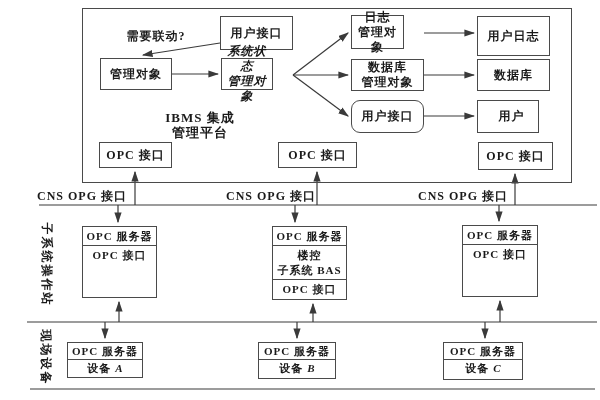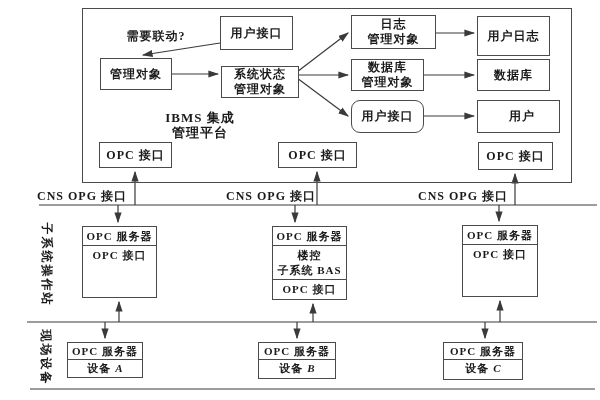--- a/index.html
+++ b/index.html
@@ -83,30 +83,30 @@
 
     <line x1="105" y1="322" x2="105" y2="338" marker-end="url(#ah)"></line>
     <line x1="297" y1="322" x2="297" y2="338" marker-end="url(#ah)"></line>
     <line x1="485" y1="322" x2="485" y2="338" marker-end="url(#ah)"></line>
   </svg>
 
   <div class="bigrect"></div>
 
   <div class="box" style="left:220px;top:16px;width:73px;height:34px;"><span>用户接口</span></div>
   <div class="box" style="left:100px;top:58px;width:72px;height:32px;"><span>管理对象</span></div>
-  <div class="box" style="left:221px;top:66px;width:78px;height:32px;"><span>系统状态
+  <div class="box" style="left:221px;top:58px;width:52px;height:32px;font-style:italic;"><span>系统状态
 管理对象</span></div>
-  <div class="box" style="left:351px;top:15px;width:85px;height:34px;justify-content:center;"><span>日志
+  <div class="box" style="left:351px;top:15px;width:53px;height:34px;justify-content:center;"><span>日志
 管理对象</span></div>
   <div class="box" style="left:351px;top:59px;width:73px;height:32px;"><span>数据库
 管理对象</span></div>
   <div class="box" style="left:351px;top:100px;width:73px;height:33px;border-radius:9px;"><span>用户接口</span></div>
   <div class="box" style="left:477px;top:16px;width:73px;height:40px;"><span>用户日志</span></div>
   <div class="box" style="left:477px;top:59px;width:73px;height:32px;"><span>数据库</span></div>
-  <div class="box" style="left:477px;top:100px;width:83px;height:33px;padding-left:7px;"><span>用户</span></div>
+  <div class="box" style="left:477px;top:100px;width:62px;height:33px;padding-left:7px;"><span>用户</span></div>
   <div class="box" style="left:99px;top:142px;width:73px;height:26px;"><span>OPC 接口</span></div>
   <div class="box" style="left:278px;top:142px;width:79px;height:26px;"><span>OPC 接口</span></div>
   <div class="box" style="left:478px;top:142px;width:75px;height:28px;"><span>OPC 接口</span></div>
 
   <div class="freetext" style="left:158px;top:110px;width:84px;font-size:13px;">IBMS 集成
 管理平台</div>
   <div class="freetext" style="left:120px;top:29px;width:72px;">需要联动?</div>
 
   <div class="freetext" style="left:36px;top:189px;width:92px;font-size:12px;">CNS OPG 接口</div>
   <div class="freetext" style="left:225px;top:189px;width:92px;font-size:12px;">CNS OPG 接口</div>

